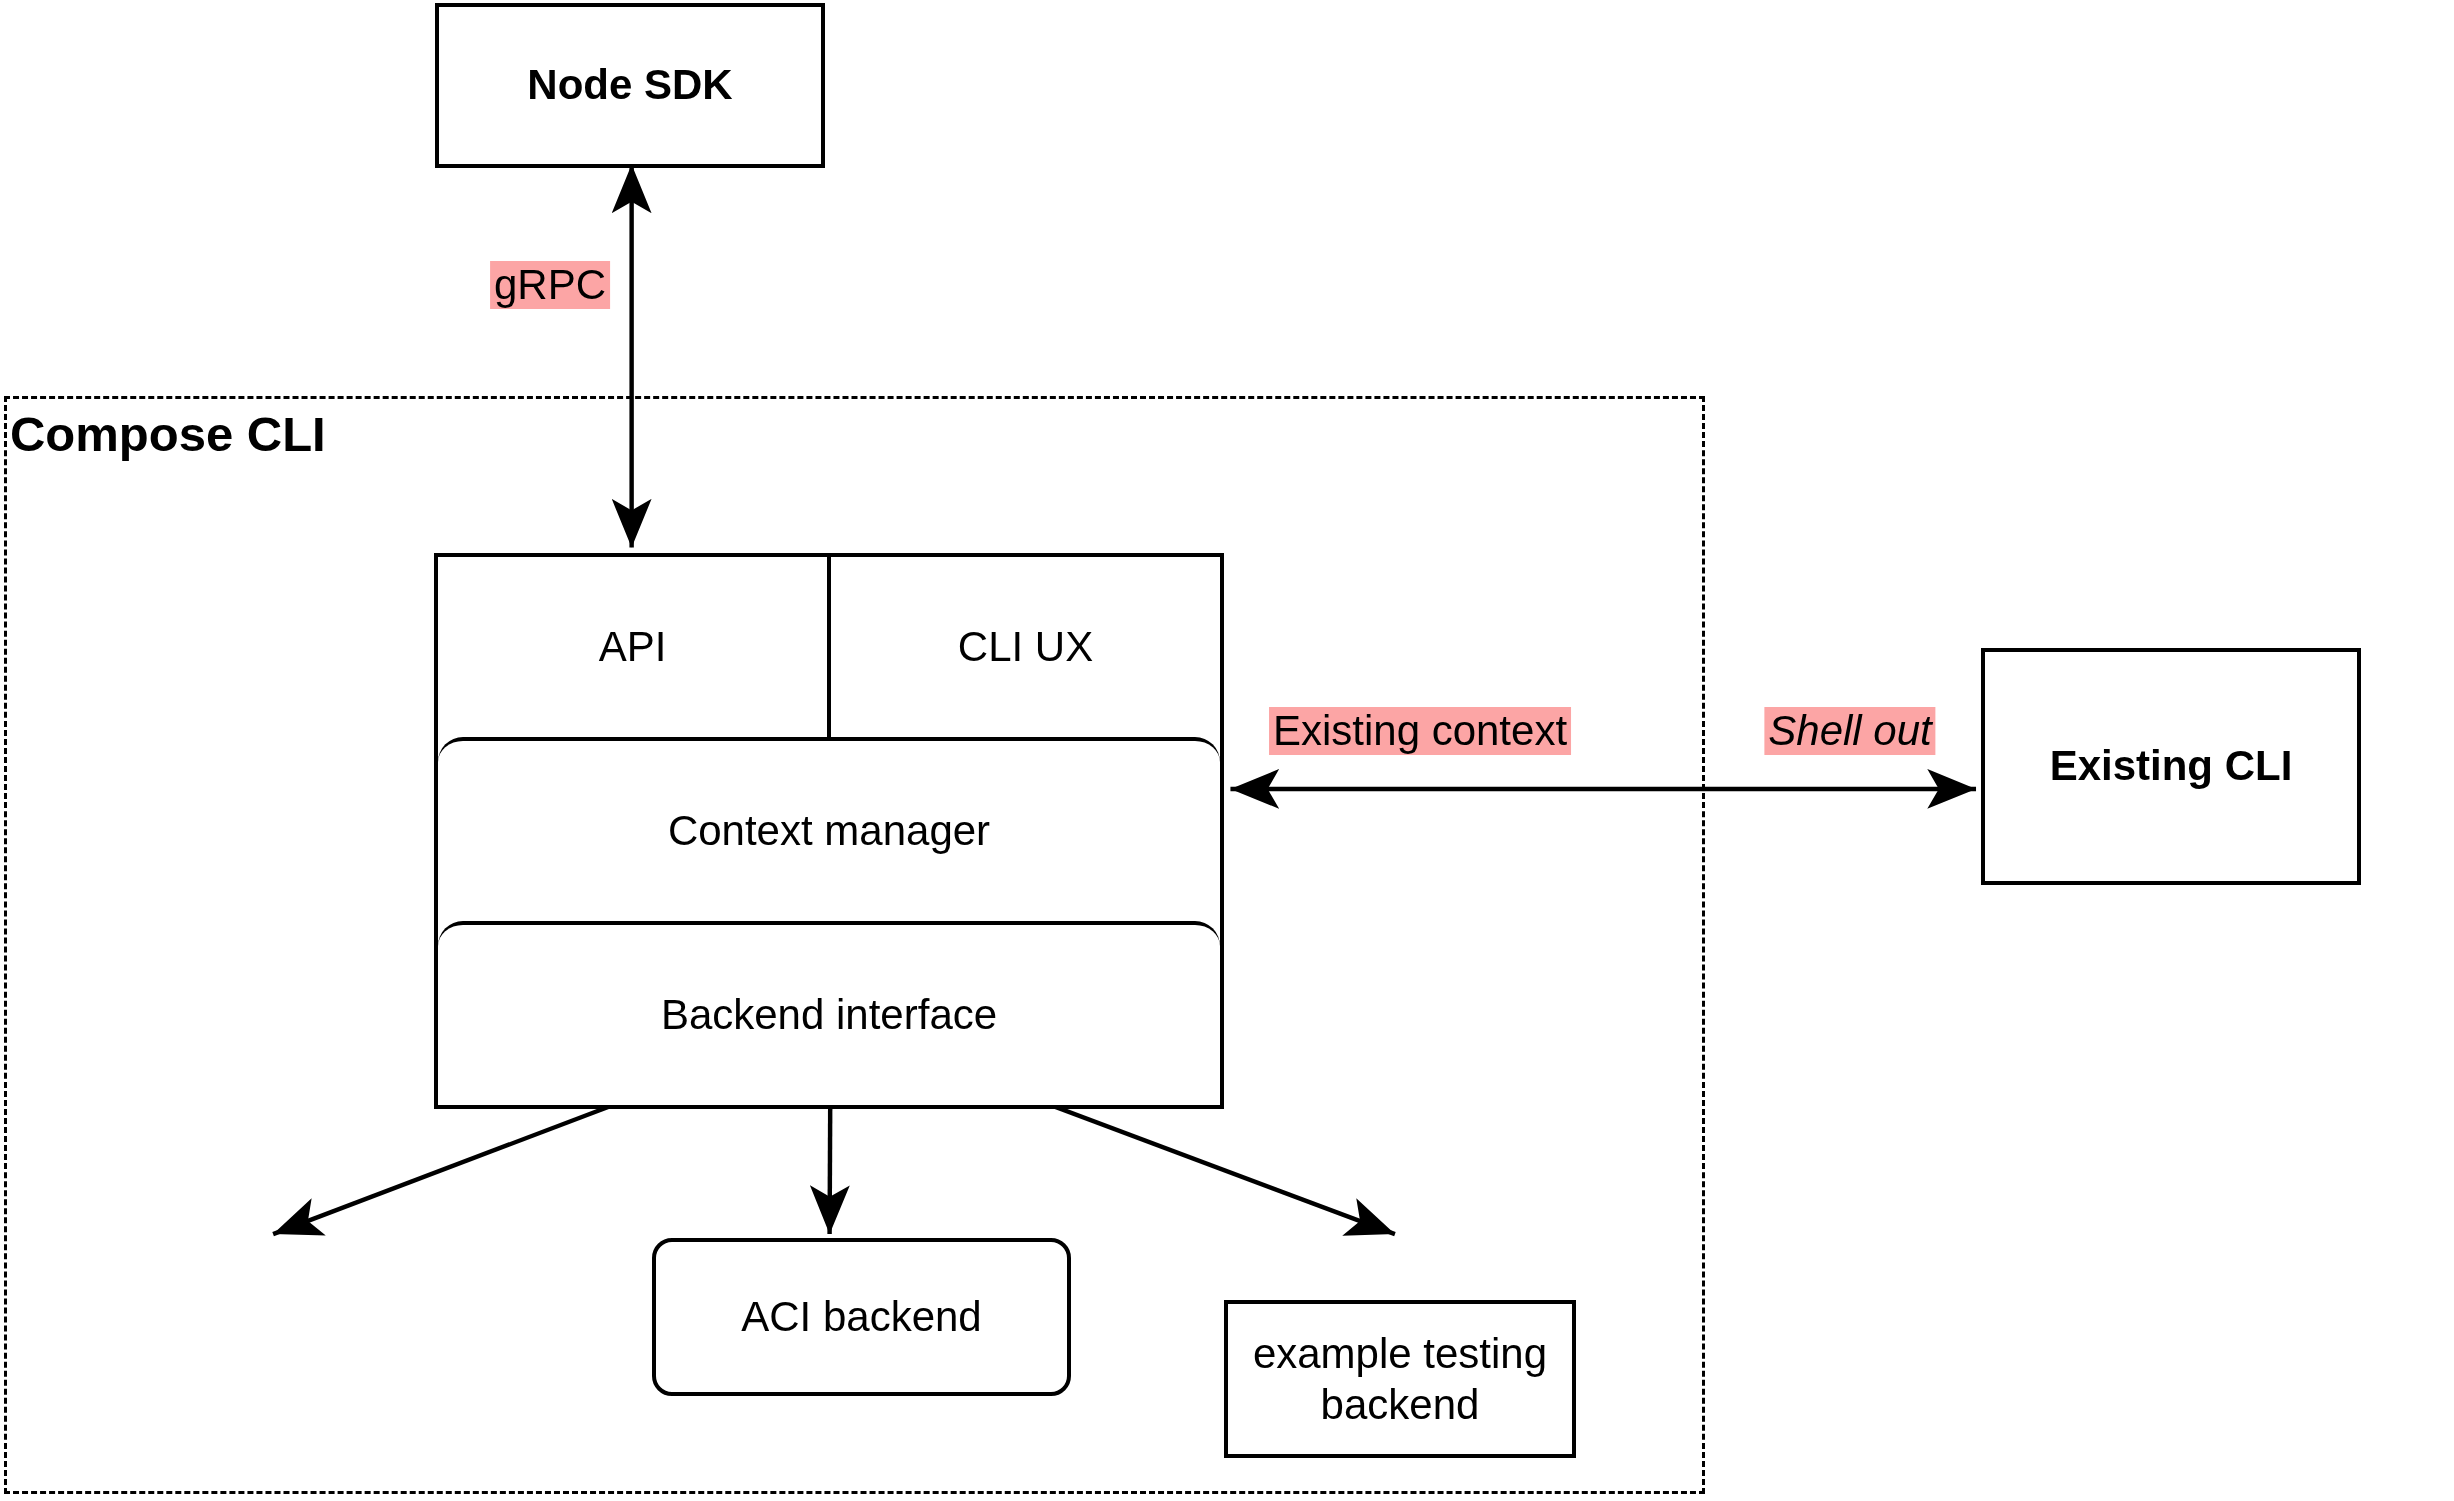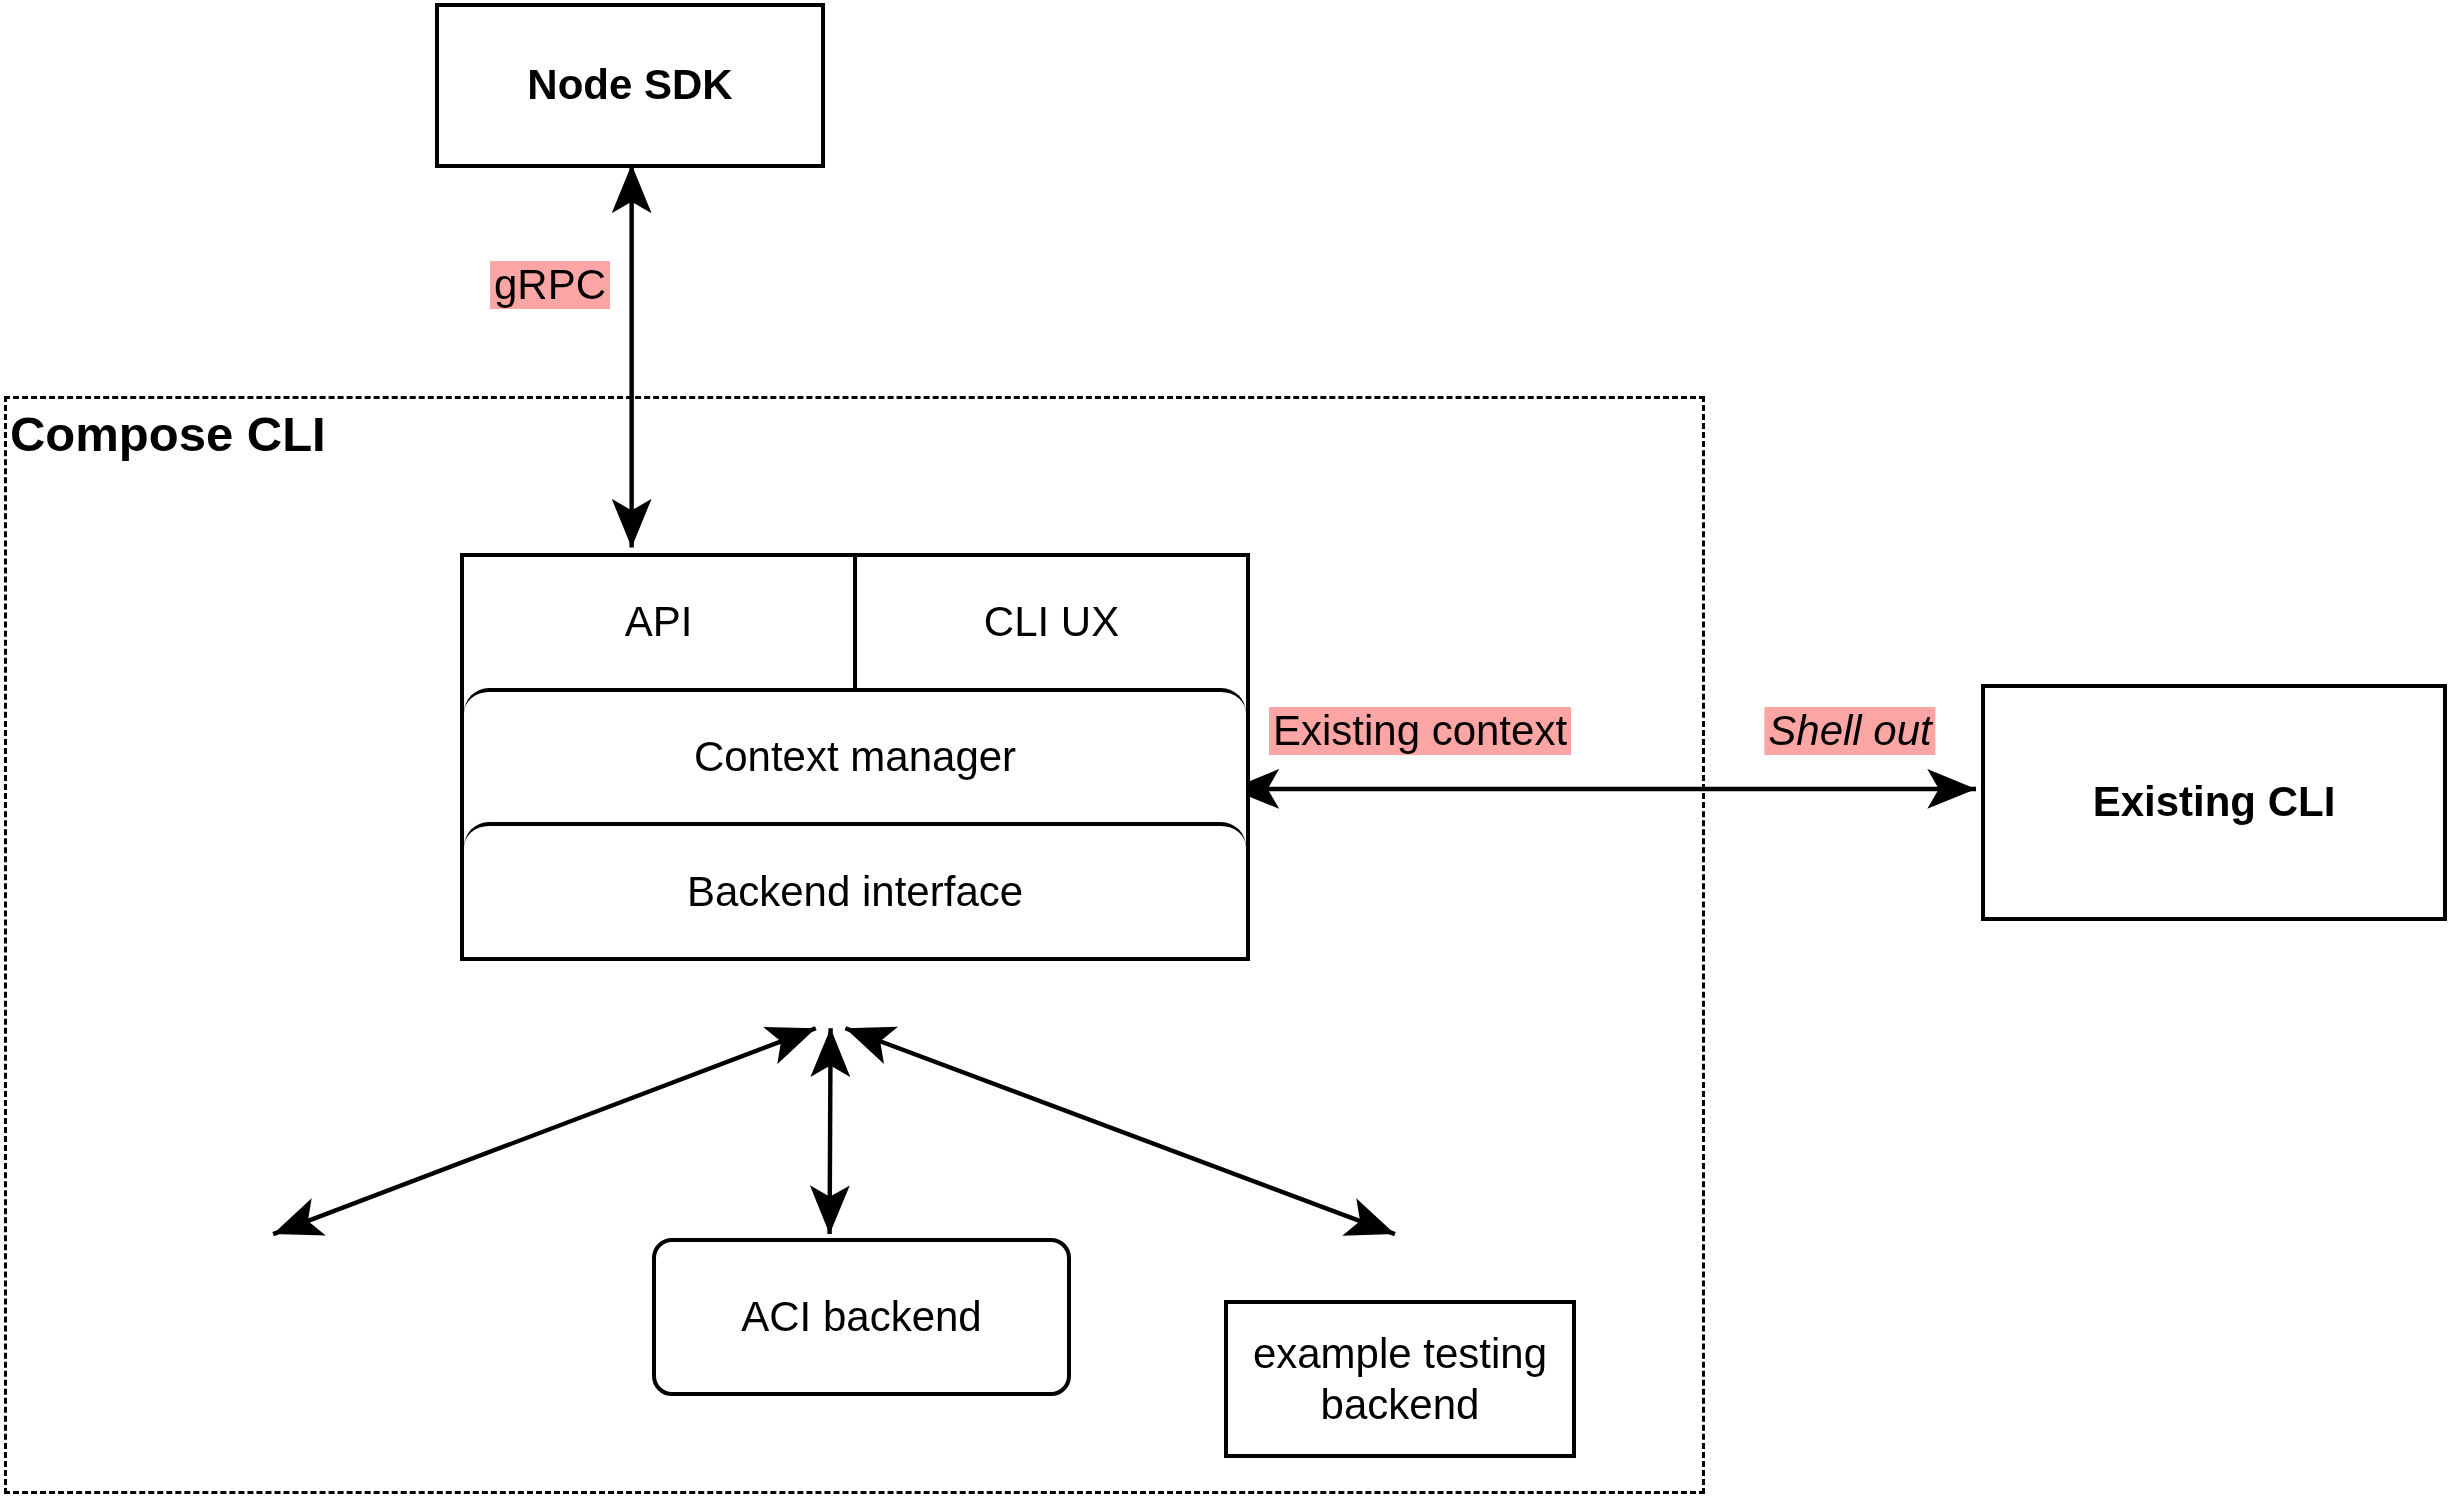--- a/index.html
+++ b/index.html
@@ -20,46 +20,45 @@
     display: flex;
     align-items: center;
     justify-content: center;
     text-align: center;
     font-size: 42px;
     line-height: 1.2;
   }
   .bold { font-weight: bold; }
 
   .node-sdk   { left: 435px;  top: 3px;    width: 390px; height: 165px; text-align: right; }
-  .existing-cli { left: 1981px; top: 684px; width: 466px; height: 237px; }
+  .existing-cli { left: 1981px; top: 648px; width: 380px; height: 237px; }
 
   .dashed-container {
     position: absolute;
     box-sizing: border-box;
     left: 3.9px; top: 396px; width: 1701px; height: 1098px;
     border: 3.9px dashed #000000;
     background: transparent;
   }
   .container-label {
     position: absolute;
     left: 9.9px; top: 406px;
     font-size: 49px;
     font-weight: bold;
     white-space: nowrap;
   }
 
   .compound {
     position: absolute;
     box-sizing: border-box;
-    left: 434px; top: 553px; width: 790px; height: 408px;
+    left: 434px; top: 553px; width: 790px; height: 556px;
     border: 4.9px solid #000000;
     background: #ffffff;
     display: flex;
     flex-direction: column;
-    margin-left: 26px;
   }
   .compound .row { display: flex; flex: 1; align-items: stretch; }
   .compound .row + .row { border-top: 4.9px solid #000000; border-radius: 25px; }
   .cell {
     flex: 1;
     display: flex;
     align-items: center;
     justify-content: center;
     font-size: 42px;
   }

